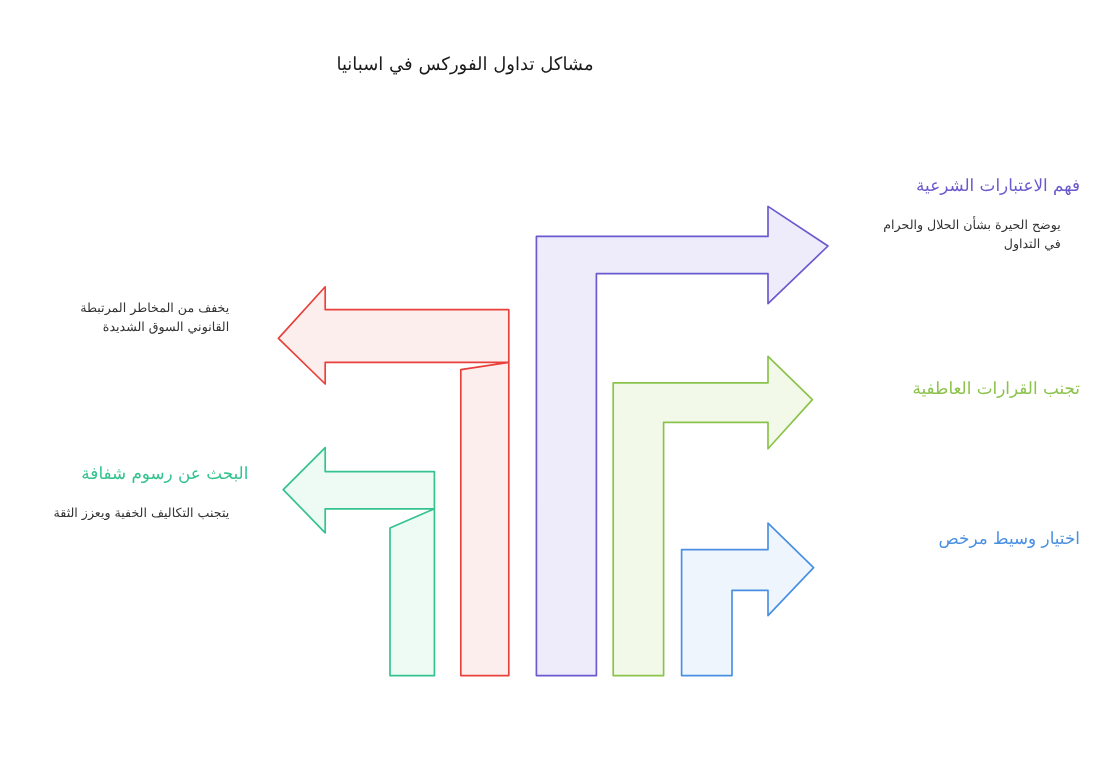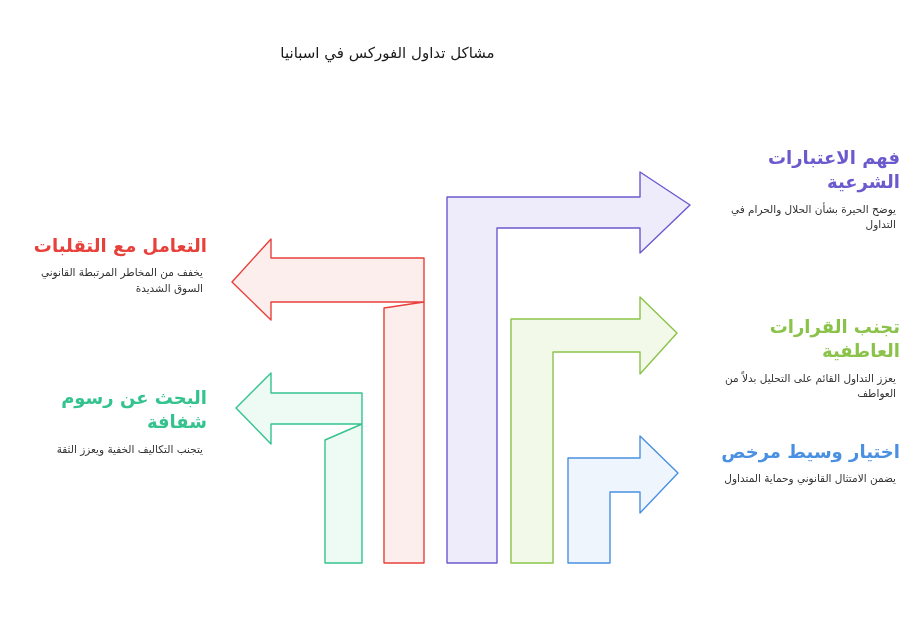--- a/index.html
+++ b/index.html
@@ -36,30 +36,30 @@
     left: 0;
     width: 914px;
     height: 632px;
   }
   .label-block {
     position: absolute;
     direction: rtl;
     text-align: right;
   }
   .lbl-title {
-    font-size: 18px;
-    font-weight: bold;
+    font-size: 14px;
+    font-weight: normal;
     line-height: 1.35;
     margin: 0 0 7px 0;
   }
   .lbl-desc {
     font-size: 10.5px;
     color: #333333;
     line-height: 1.5;
-    margin: 4px;
+    margin: 16px;
   }
 </style>
 </head>
 <body>
 
 <div id="stage">
 
   <div id="title">مشاكل تداول الفوركس في اسبانيا</div>
 
   <svg id="arrows" viewBox="0 0 914 632" xmlns="http://www.w3.org/2000/svg">
@@ -75,30 +75,27 @@
     <path d="M 568,508 L 568,563 L 610,563 L 610,508 L 610,492 L 640,492 L 640,513 L 678,473 L 640,436 L 640,458 L 610,458 L 568,458 Z" fill="#eef5fd" stroke="#4a90e2" stroke-width="1.4" stroke-linejoin="round"></path>
   </svg>
 
   <div class="label-block" style="top:146px; left:715px; width:185px;">
     <div class="lbl-title" style="color:#6a5acd;">فهم الاعتبارات الشرعية</div>
     <div class="lbl-desc">يوضح الحيرة بشأن الحلال والحرام في التداول</div>
   </div>
 
   <div class="label-block" style="top:289px; left:715px; width:185px;">
     <div class="lbl-title" style="color:#8bc34a;margin-top:26px;">تجنب القرارات العاطفية</div>
-    <div class="lbl-desc">يعزز التداول القائم على التحليل بدلاً من العواطف</div>
   </div>
 
   <div class="label-block" style="top:440px; left:715px; width:185px;">
     <div class="lbl-title" style="color:#4a90e2;">اختيار وسيط مرخص</div>
-    <div class="lbl-desc">يضمن الامتثال القانوني وحماية المتداول</div>
   </div>
 
   <div class="label-block" style="top:234px; left:22px; width:185px;">
-    <div class="lbl-title" style="color:#e8403a;">التعامل مع التقلبات</div>
     <div class="lbl-desc">يخفف من المخاطر المرتبطة القانوني السوق الشديدة</div>
   </div>
 
   <div class="label-block" style="top:386px; left:22px; width:185px;">
     <div class="lbl-title" style="color:#34c38f;">البحث عن رسوم شفافة</div>
     <div class="lbl-desc">يتجنب التكاليف الخفية ويعزز الثقة</div>
   </div>
 
 </div>
 

